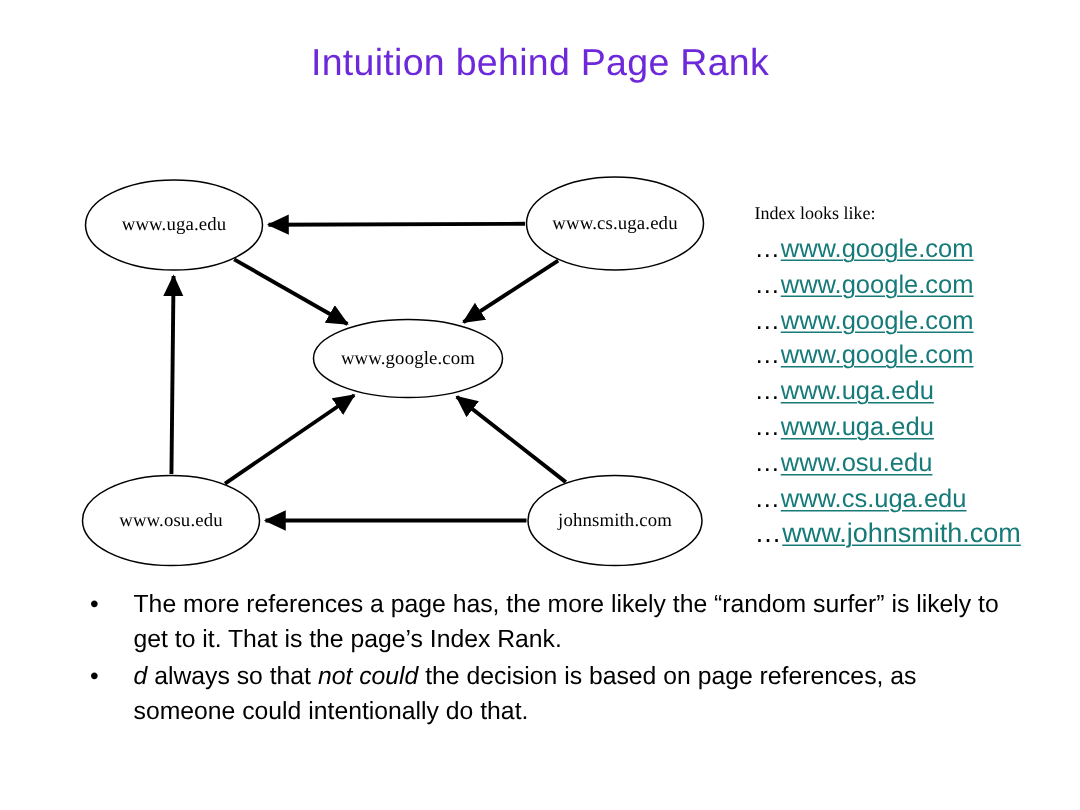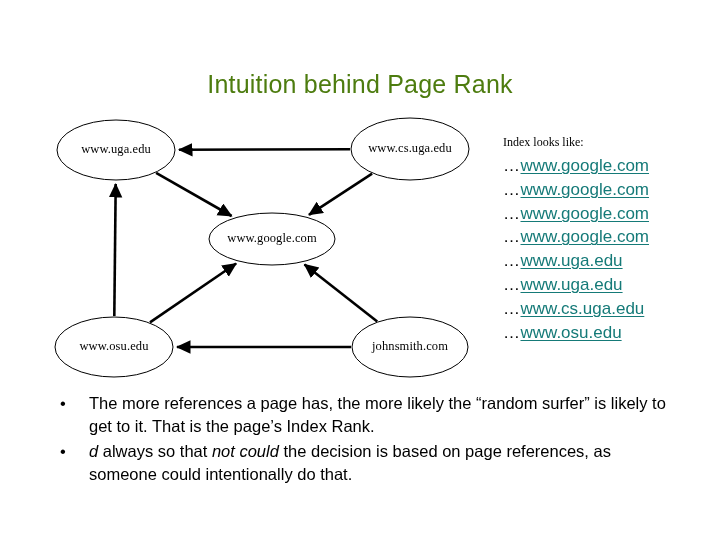--- a/index.html
+++ b/index.html
@@ -19,24 +19,23 @@
   
   #slide-title {
     position: absolute;
     left: 0;
     top: 28px;
     width: 720px;
     text-align: center;
     font-family: "Liberation Sans", sans-serif;
     font-size: 25px;
     font-weight: 400;
-    color: #4d7c0f;
+    color: #6d28d9;
     letter-spacing: 0.2px;
     white-space: nowrap;
-    margin-top: 42px;
   }
 
   
   #graph {
     position: absolute;
     left: 0;
     top: 0;
     width: 500px;
     height: 400px;
   }
@@ -183,22 +182,23 @@
 
   <div id="index-panel">
     <div id="index-heading">Index looks like:</div>
     <div id="index-list">
         <div class="index-row"><span class="dots">…</span><a class="ilink" href="#" style="color: rgb(21, 122, 120);">www.google.com</a></div>
         <div class="index-row"><span class="dots">…</span><a class="ilink" href="#" style="color: rgb(21, 122, 120);">www.google.com</a></div>
         <div class="index-row"><span class="dots">…</span><a class="ilink" href="#" style="color: rgb(21, 122, 120);">www.google.com</a></div>
         <div class="index-row"><span class="dots">…</span><a class="ilink" href="#" style="color: rgb(21, 122, 120);">www.google.com</a></div>
         <div class="index-row"><span class="dots">…</span><a class="ilink" href="#" style="color: rgb(21, 122, 120);">www.uga.edu</a></div>
         <div class="index-row"><span class="dots">…</span><a class="ilink" href="#" style="color: rgb(21, 122, 120);">www.uga.edu</a></div>
+        <div class="index-row"><span class="dots">…</span><a class="ilink" href="#" style="color: rgb(21, 122, 120);">www.osu.edu</a></div>
         <div class="index-row"><span class="dots">…</span><a class="ilink" href="#" style="color: rgb(21, 122, 120);">www.cs.uga.edu</a></div>
-        <div class="index-row"><span class="dots">…</span><a class="ilink" href="#" style="color: rgb(21, 122, 120);">www.osu.edu</a></div>
+        <div class="index-row big"><span class="dots">…</span><a class="ilink" href="#" style="color: rgb(21, 122, 120);">www.johnsmith.com</a></div>
       </div>
   </div>
 
   <div id="bullets">
       <div class="bullet-item" id="bullet-1"><span class="bullet-dot">•</span><span><span>The more references a page has, the more likely the “random surfer” is likely to get to it. That is the page’s Index Rank.</span></span></div>
       <div class="bullet-item" id="bullet-2"><span class="bullet-dot">•</span><span><em>d</em><span> always so that </span><em>not could</em><span> the decision is based on page references, as someone could intentionally do that.</span></span></div>
     </div>
 
 </div>
 

